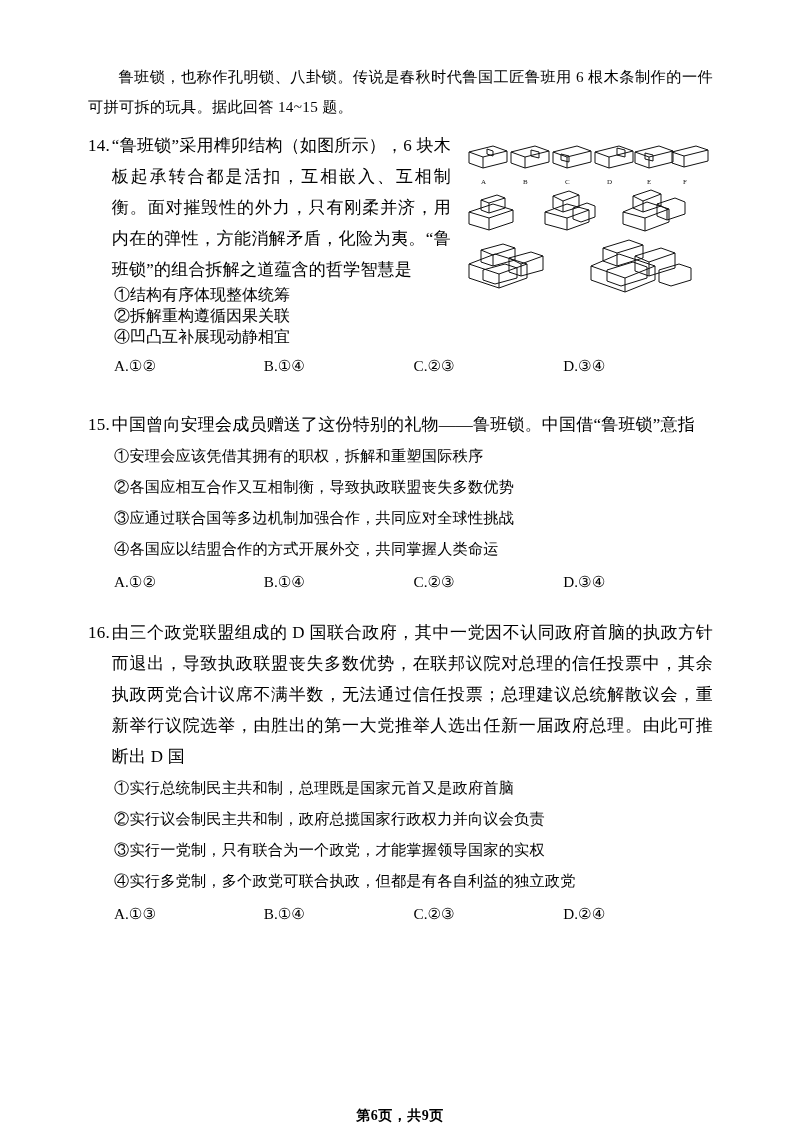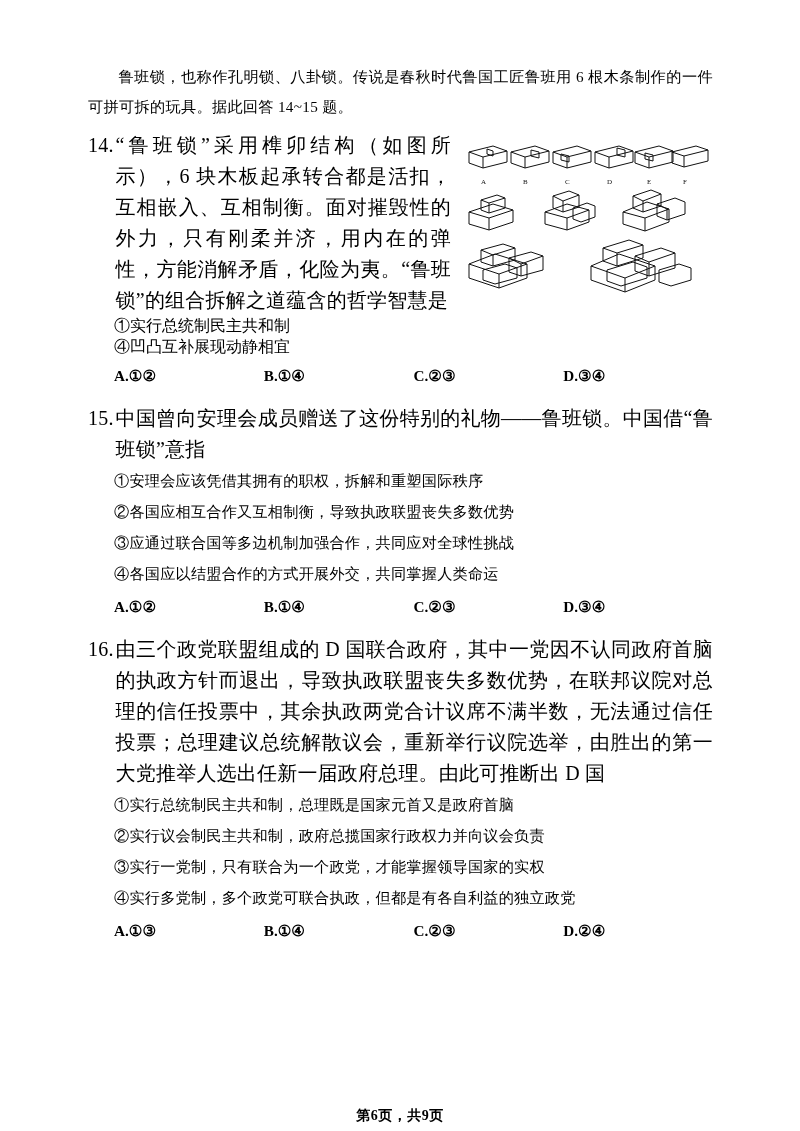--- a/index.html
+++ b/index.html
@@ -35,21 +35,21 @@
     text-align: justify;
     margin: 0 0 6px 0;
   }
   .qblock {
     margin-top: 8px;
     position: relative;
   }
   .qrow {
     display: flex;
     align-items: flex-start;
-    font-size: 20px;
+    font-size: 17px;
     line-height: 31px;
     letter-spacing: 0.2px;
   }
   .qnum {
     flex: 0 0 auto;
     white-space: nowrap;
     padding-right: 2px;
   }
   .qtext {
     flex: 1 1 auto;
@@ -62,21 +62,20 @@
     line-height: 31px;
     letter-spacing: 0.2px;
     text-align: justify;
   }
   .choices {
     padding-left: 26px;
     display: flex;
     font-size: 15.2px;
     line-height: 31px;
     margin-top: 2px;
-    font-weight: bold;
   }
   .choices span {
     width: 172px;
     display: inline-block;
   }
   .wrap-figure {
     float: right;
     width: 250px;
     height: 160px;
     margin: 4px 0 2px 12px;
@@ -217,52 +216,53 @@
             </g>
           </svg>
         </div>
       </div>
 
       <div class="qrow">
         <div class="qnum">14.</div>
         <div class="qtext">“鲁班锁”采用榫卯结构（如图所示），6 块木板起承转合都是活扣，互相嵌入、互相制衡。面对摧毁性的外力，只有刚柔并济，用内在的弹性，方能消解矛盾，化险为夷。“鲁班锁”的组合拆解之道蕴含的哲学智慧是</div>
       </div>
       <div class="q14-options">
-        <div>①实行总统制民主共和制</div>
+        <div>①结构有序体现整体统筹</div>
+        <div>②拆解重构遵循因果关联</div>
         <div>④凹凸互补展现动静相宜</div>
       </div>
       <div class="clear"></div>
       <div class="choices">
         <span>A.①②</span>
         <span>B.①④</span>
         <span>C.②③</span>
         <span>D.③④</span>
       </div>
     </div>
 
-    <div class="qblock q15" style="margin-top:12px;">
+    <div class="qblock q15" style="margin-top:28px;">
       <div class="qrow">
         <div class="qnum">15.</div>
         <div class="qtext">中国曾向安理会成员赠送了这份特别的礼物——鲁班锁。中国借“鲁班锁”意指</div>
       </div>
       <div class="indentbody">
         <div>①安理会应该凭借其拥有的职权，拆解和重塑国际秩序</div>
         <div>②各国应相互合作又互相制衡，导致执政联盟丧失多数优势</div>
         <div>③应通过联合国等多边机制加强合作，共同应对全球性挑战</div>
         <div>④各国应以结盟合作的方式开展外交，共同掌握人类命运</div>
       </div>
       <div class="choices">
         <span>A.①②</span>
         <span>B.①④</span>
         <span>C.②③</span>
         <span>D.③④</span>
       </div>
     </div>
 
-    <div class="qblock q16" style="margin-top:12px;">
+    <div class="qblock q16" style="margin-top:20px;">
       <div class="qrow">
         <div class="qnum">16.</div>
         <div class="qtext">由三个政党联盟组成的 D 国联合政府，其中一党因不认同政府首脑的执政方针而退出，导致执政联盟丧失多数优势，在联邦议院对总理的信任投票中，其余执政两党合计议席不满半数，无法通过信任投票；总理建议总统解散议会，重新举行议院选举，由胜出的第一大党推举人选出任新一届政府总理。由此可推断出 D 国</div>
       </div>
       <div class="indentbody">
         <div>①实行总统制民主共和制，总理既是国家元首又是政府首脑</div>
         <div>②实行议会制民主共和制，政府总揽国家行政权力并向议会负责</div>
         <div>③实行一党制，只有联合为一个政党，才能掌握领导国家的实权</div>
         <div>④实行多党制，多个政党可联合执政，但都是有各自利益的独立政党</div>
       </div>

